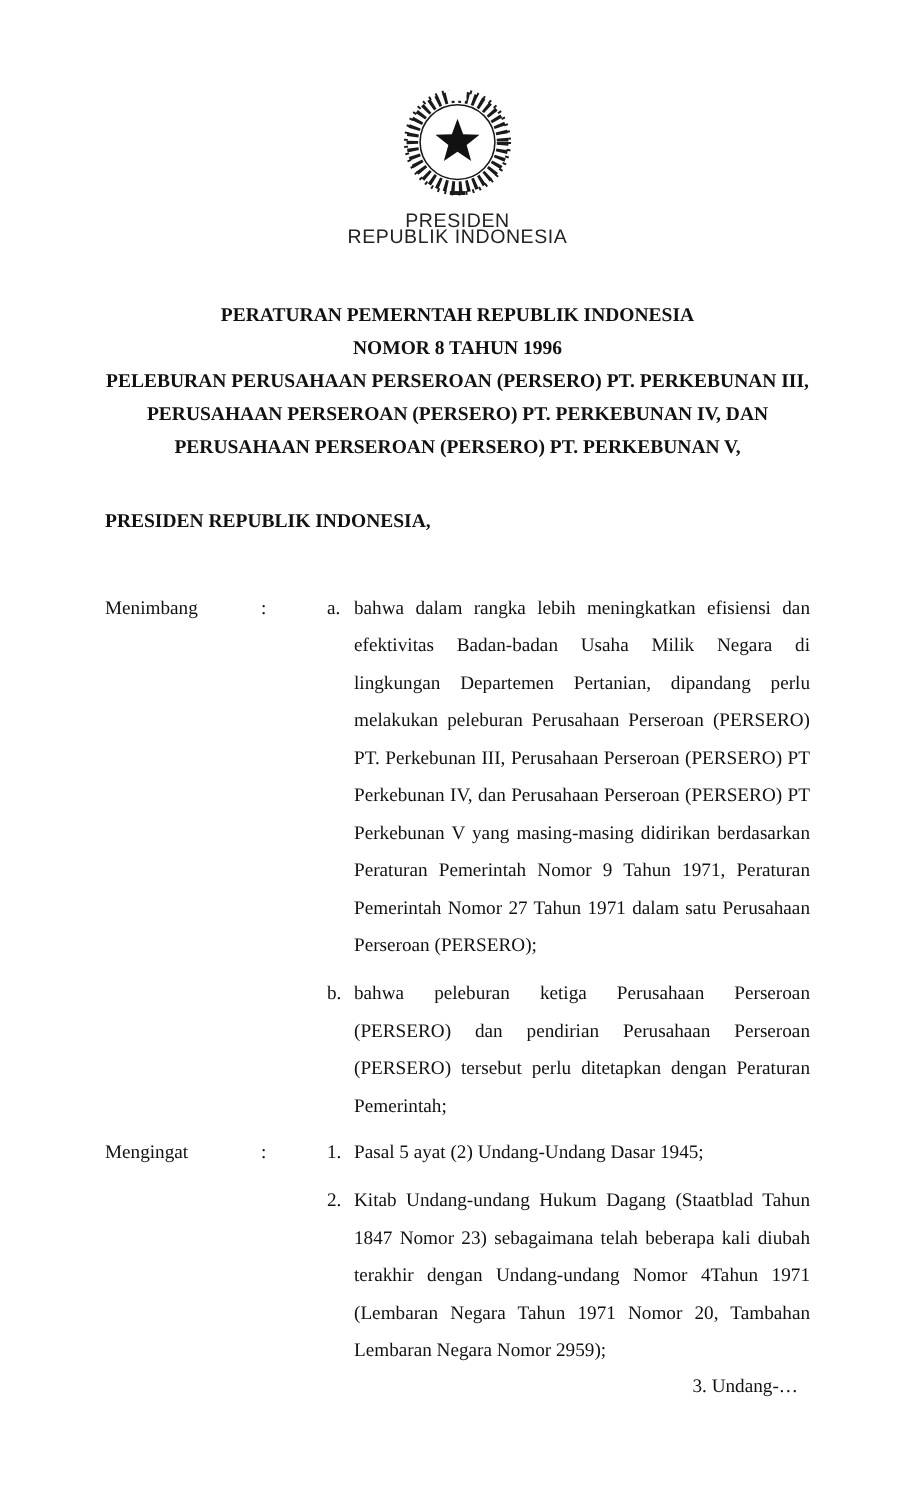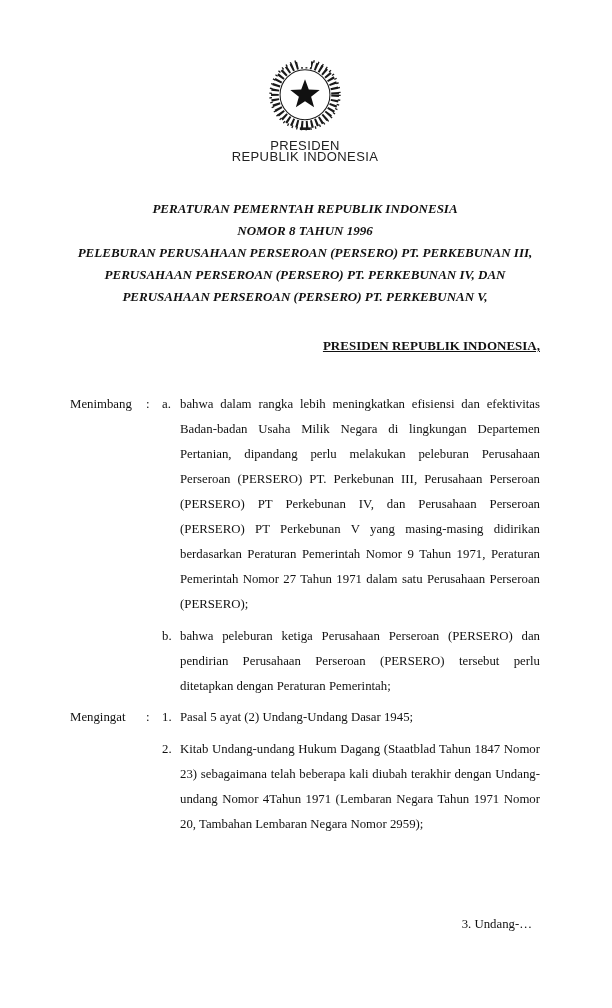--- a/index.html
+++ b/index.html
@@ -21,38 +21,37 @@
   .emblem-svg { display: inline-block; }
   .emblem-caption {
     font-family: "Liberation Sans", sans-serif;
     font-size: 13px;
     line-height: 11px;
     letter-spacing: 0.4px;
     color: #222;
   }
 
   
-  .title-block { text-align: center; font-style: italic; }
+  .title-block { text-align: center; }
   .title-line {
     font-weight: bold;
     font-size: 13px;
     line-height: 22px;
     text-align: center;
   }
   .salutation {
     margin-top: 30px;
     font-weight: bold;
     font-size: 13px;
-    text-align: right;
-    text-decoration: underline;
+    text-align: left;
   }
 
   
   .body-block { margin-top: 38px; font-size: 12.8px; line-height: 25px; }
-  .clause-row { display: flex; align-items: flex-start; }
+  .clause-row { display: flex; align-items: flex-start; gap: 28px; }
   .clause-row + .clause-row { margin-top: 6px; }
   .clause-label { width: 76px; flex: none; }
   .clause-colon { width: 16px; flex: none; text-align: left; }
   .clause-items { flex: 1; min-width: 0; }
   .clause-item { display: flex; }
   .clause-item + .clause-item { margin-top: 7px; }
   .item-marker { width: 18px; flex: none; }
   .item-text { flex: 1; text-align: justify; }
 
   

